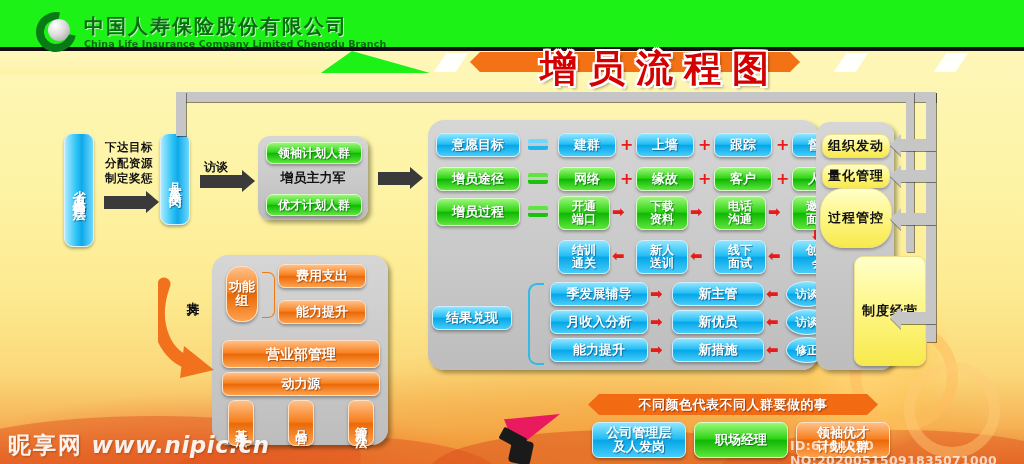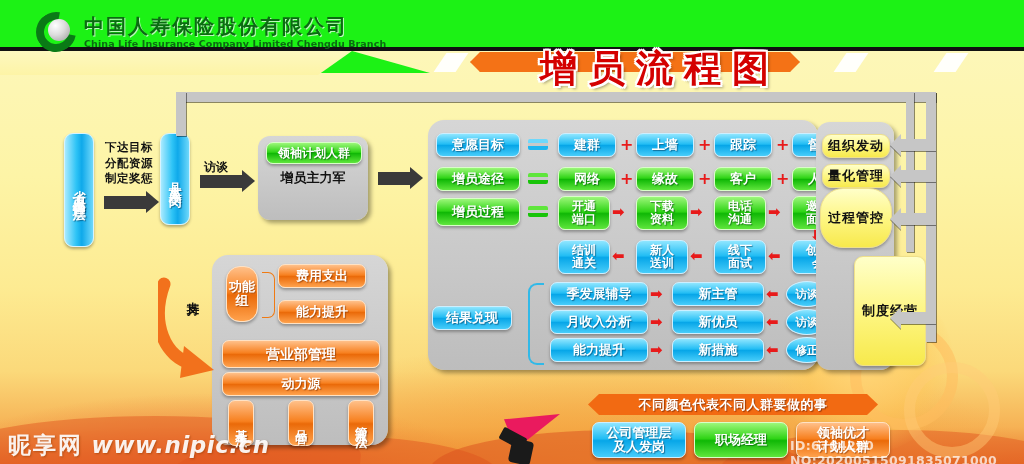--- a/index.html
+++ b/index.html
@@ -200,20 +200,21 @@
 分配资源
 制定奖惩</div>
   <div class="garrow" style="left:104px;top:196px;width:44px;"></div>
   <div class="pill lbox-cnty vtext">县支人发岗</div>
   <div class="lbl-interview">访谈</div>
   <div class="garrow" style="left:200px;top:175px;width:44px;"></div>
 
   <div class="panel midbox"></div>
   <div class="pill green" style="left:266px;top:142px;width:94px;height:20px;font-size:12px;">领袖计划人群</div>
   <div class="pill" style="left:266px;top:168px;width:94px;height:20px;font-size:13px;color:#111;box-shadow:none;background:none;">增员主力军</div>
+  <div class="pill green" style="left:266px;top:194px;width:94px;height:20px;font-size:12px;">优才计划人群</div>
   <div class="garrow" style="left:378px;top:172px;width:34px;"></div>
 
   <div class="panel matrix"></div>
 
   <div class="pill blue" style="left:436px;top:133px;width:82px;height:22px;font-size:13px;">意愿目标</div>
   <div class="eq blue-eq" style="left:528px;top:139px;"></div>
   <div class="pill blue" style="left:558px;top:133px;width:56px;height:22px;font-size:13px;">建群</div>
   <div class="rplus" style="left:620px;top:137px;">+</div>
   <div class="pill blue" style="left:636px;top:133px;width:56px;height:22px;font-size:13px;">上墙</div>
   <div class="rplus" style="left:698px;top:137px;">+</div>
@@ -256,21 +257,21 @@
 送训</div>
   <div class="rarr" style="left:612px;top:249px;">⬅</div>
   <div class="pill blue" style="left:558px;top:240px;width:50px;height:32px;font-size:12px;">结训
 通关</div>
 
   <div class="pill blue" style="left:432px;top:306px;width:78px;height:22px;font-size:13px;">结果兑现</div>
   <div class="brace" style="left:528px;top:283px;width:14px;height:78px;"></div>
 
   <div class="pill blue" style="left:550px;top:282px;width:96px;height:22px;font-size:13px;">季发展辅导</div>
   <div class="rarr" style="left:650px;top:287px;">➡</div>
-  <div class="pill blue" style="left:672px;top:282px;width:90px;height:22px;font-size:13px;">新主管</div>
+  <div class="pill blue" style="left:672px;top:282px;width:90px;height:22px;font-size:13px;border-radius:9px;">新主管</div>
   <div class="rarr" style="left:766px;top:287px;">⬅</div>
   <div class="ell" style="left:786px;top:281px;width:40px;height:24px;">访谈</div>
 
   <div class="pill blue" style="left:550px;top:310px;width:96px;height:22px;font-size:13px;">月收入分析</div>
   <div class="rarr" style="left:650px;top:315px;">➡</div>
   <div class="pill blue" style="left:672px;top:310px;width:90px;height:22px;font-size:13px;">新优员</div>
   <div class="rarr" style="left:766px;top:315px;">⬅</div>
   <div class="ell" style="left:786px;top:309px;width:40px;height:24px;">访谈</div>
 
   <div class="pill blue" style="left:550px;top:338px;width:96px;height:22px;font-size:13px;">能力提升</div>

